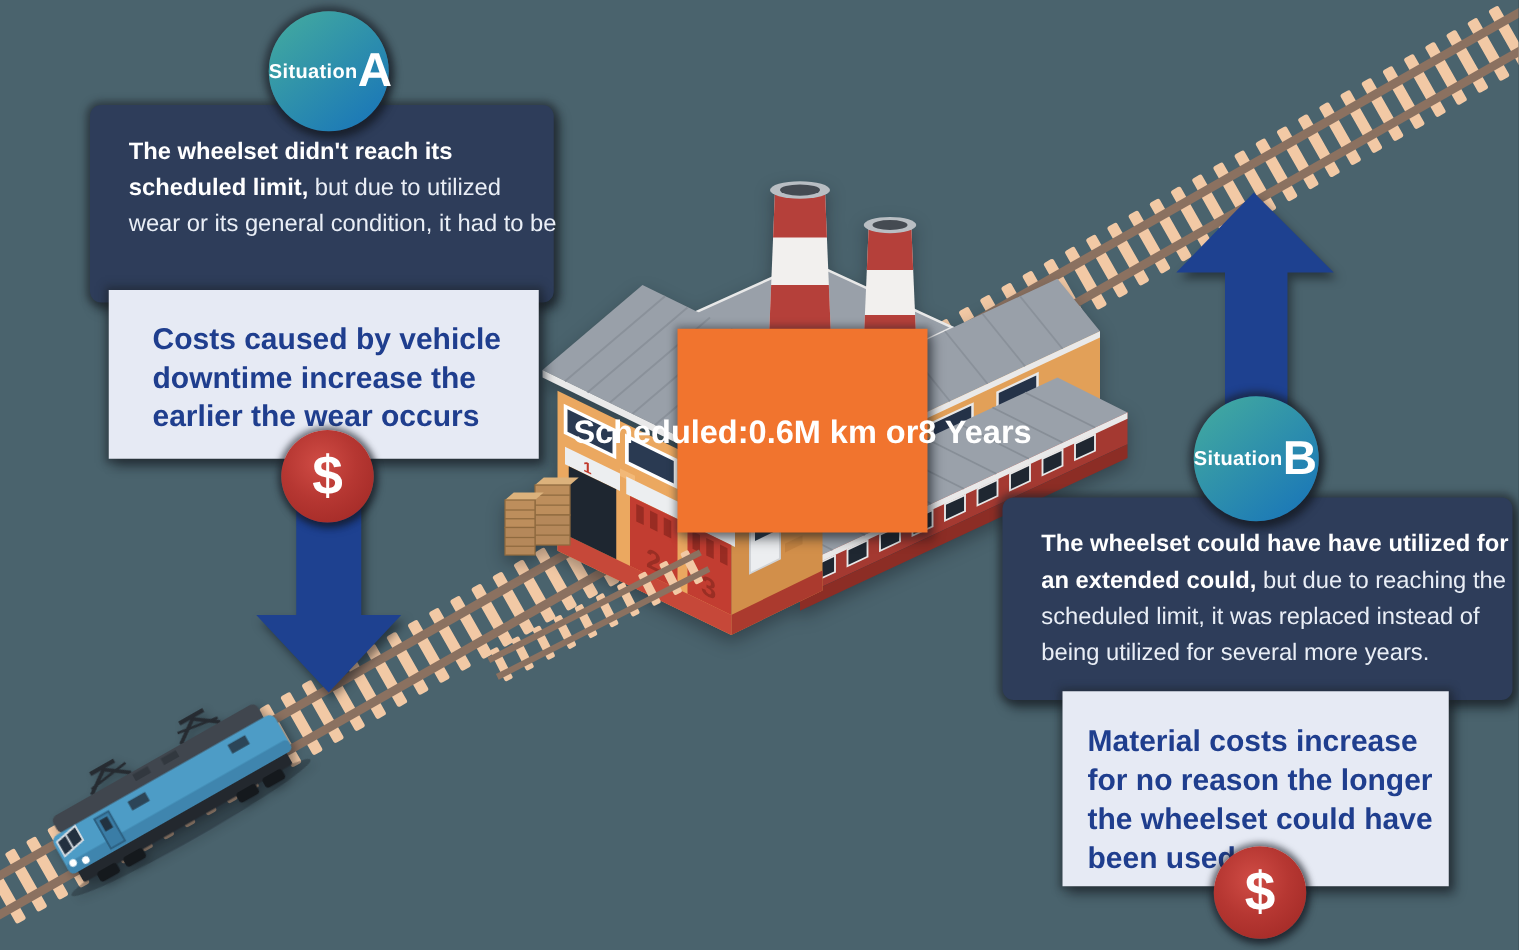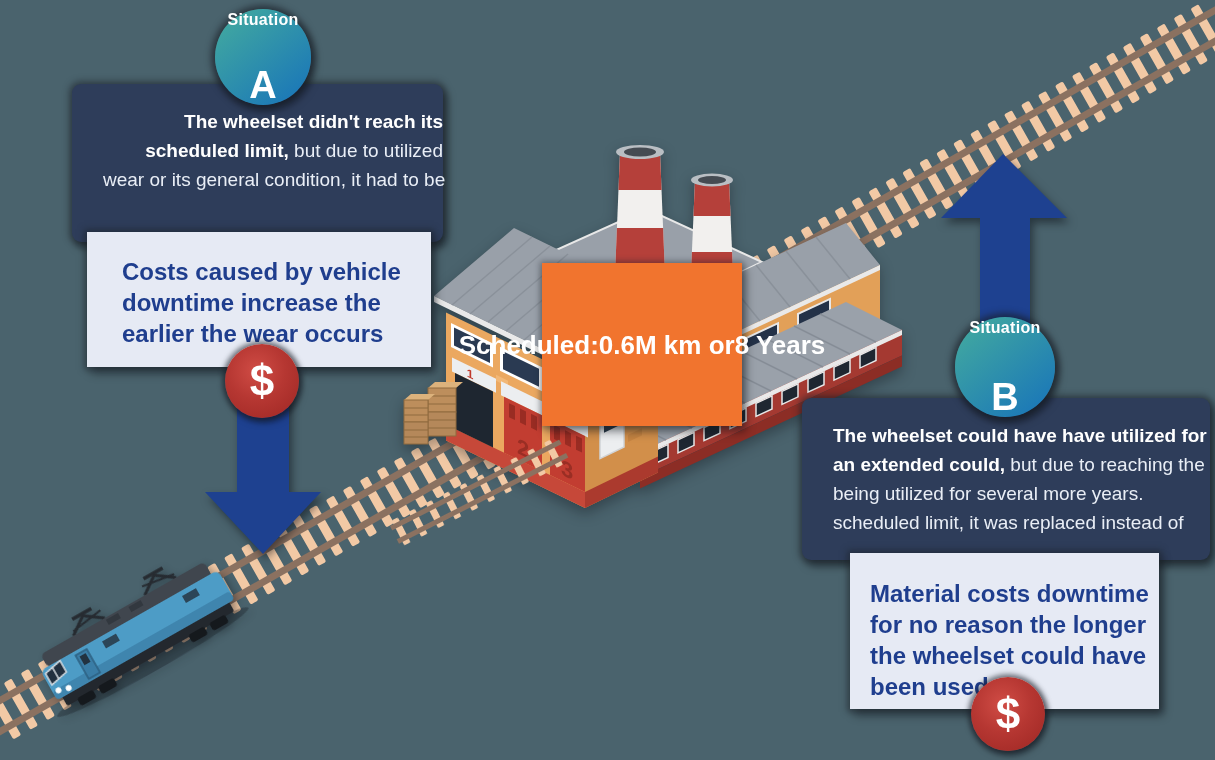--- a/index.html
+++ b/index.html
@@ -32,36 +32,36 @@
     color:#ffffff;font-weight:700;font-size:26px;line-height:40px;
     display:flex;flex-direction:row;align-items:center;justify-content:center;
     text-align:center;
     box-shadow:0 0 6px 2px rgba(30,35,42,.4), 4px 6px 9px rgba(8,12,18,.4);
   }
   .orange-box .line{white-space:nowrap;}
 
   .situation-circle{
     position:absolute;z-index:5;border-radius:50%;
     background:linear-gradient(140deg,#41a8a0 8%,#1c79b7 88%);
-    color:#fff;display:flex;flex-direction:column;align-items:center;justify-content:space-between;
+    color:#fff;display:flex;flex-direction:row;align-items:center;justify-content:flex-start;
     box-shadow:0 0 6px 4px rgba(25,30,38,.6), 3px 5px 8px rgba(8,12,18,.5);
   }
   .situation-circle .sit-label{font-size:16px;font-weight:700;letter-spacing:.3px;margin-top:2px;}
   .situation-circle .sit-letter{font-size:38px;font-weight:700;line-height:40px;}
 
   .dollar-circle{
     position:absolute;z-index:5;width:74px;height:74px;border-radius:50%;
     background:radial-gradient(circle at 42% 36%,#d04c45 0%,#b63732 45%,#9d2623 100%);
     color:#fff;font-weight:700;font-size:44px;line-height:74px;text-align:center;
     box-shadow:0 0 5px 3px rgba(25,30,38,.55), 2px 4px 7px rgba(8,12,18,.5);
   }
 
   #circle-a{left:215px;top:9px;width:96px;height:96px;}
   #circle-b{left:955px;top:317px;width:100px;height:100px;}
-  #box-a{left:72px;top:84px;width:371px;height:158px;text-align:right;}
+  #box-a{left:72px;top:84px;width:371px;height:158px;}
   #cost-a{left:87px;top:232px;width:344px;height:135px;}
   #cost-a .pad{padding:24px 0 0 35px;}
   #dollar-a{left:225px;top:344px;}
   #orange{left:542px;top:263px;width:200px;height:163px;}
   #box-b{left:802px;top:398px;width:408px;height:162px;}
   #cost-b{left:850px;top:553px;width:309px;height:156px;}
   #cost-b .pad{padding:25px 0 0 20px;}
   #dollar-b{left:971px;top:677px;}
 
   .factory-shadow{filter:drop-shadow(0 6px 7px rgba(8,12,18,.35));}
@@ -406,28 +406,28 @@
   <div class="orange-box" id="orange">
     <div class="line">Scheduled:</div>
     <div class="line">0.6M km or</div>
     <div class="line">8 Years</div>
   </div>
 
   <div class="navy-box" id="box-b">
     <div class="pad">
       <div class="line"><span class="b">The wheelset could have have utilized for</span><span></span></div>
       <div class="line"><span class="b">an extended could,</span><span> but due to reaching the</span></div>
+      <div class="line"><span class="b"></span><span>scheduled limit, it was replaced instead of</span></div>
       <div class="line"><span class="b"></span><span>being utilized for several more years.</span></div>
-      <div class="line"><span class="b"></span><span>scheduled limit, it was replaced instead of</span></div>
     </div>
   </div>
 
   <div class="light-box" id="cost-b">
     <div class="pad">
-      <div class="line">Material costs downtime</div>
+      <div class="line">Material costs increase</div>
       <div class="line">for no reason the longer</div>
       <div class="line">the wheelset could have</div>
       <div class="line">been used</div>
     </div>
   </div>
 
   <div class="situation-circle" id="circle-b">
     <div class="sit-label">Situation</div>
     <div class="sit-letter">B</div>
   </div>

